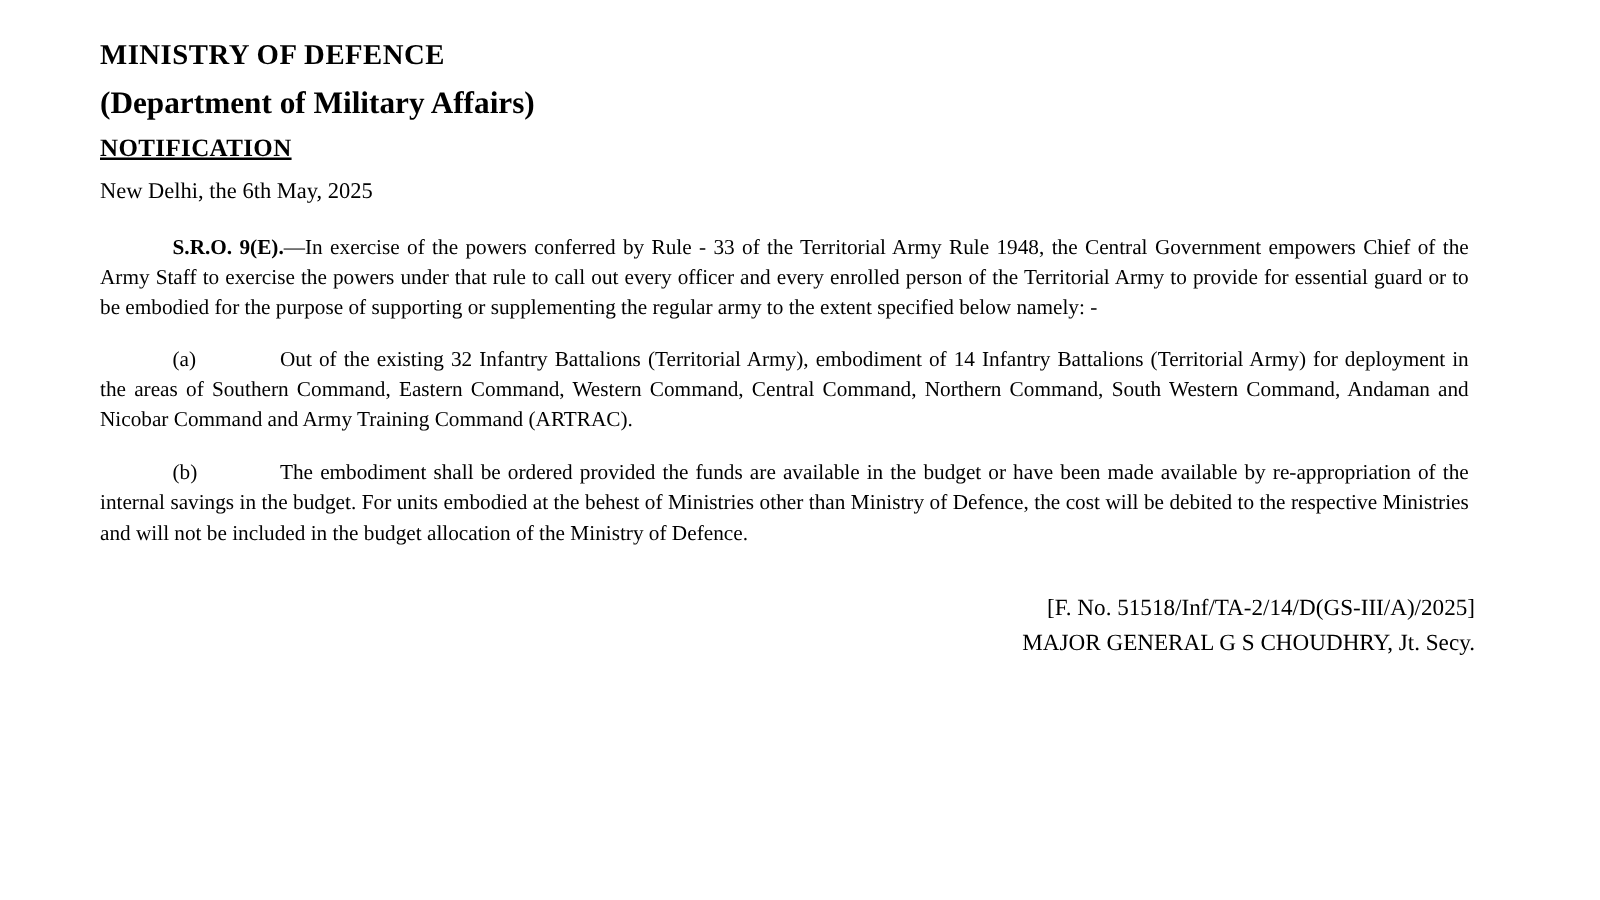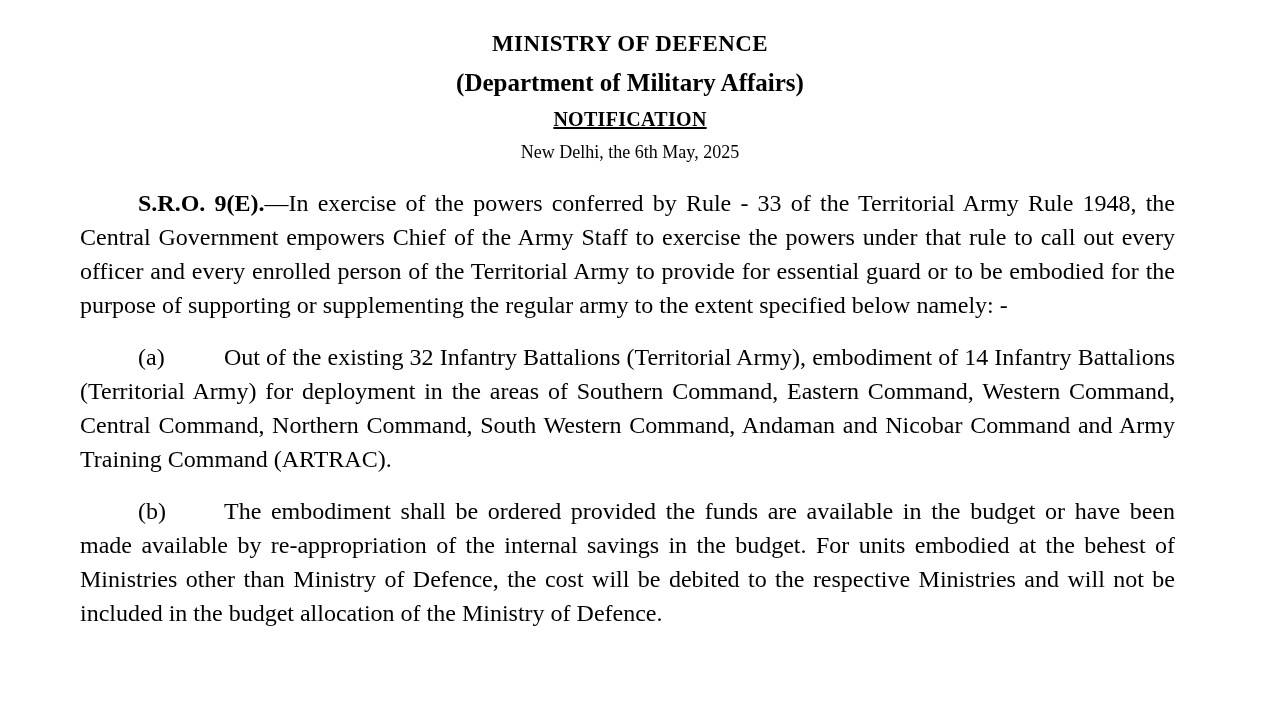--- a/index.html
+++ b/index.html
@@ -15,21 +15,21 @@
     overflow: hidden;
   }
   .page {
     width: 1280px;
     height: 720px;
     box-sizing: border-box;
     padding: 24px 100px 0 80px;
     position: relative;
   }
   .heading-block {
-    text-align: center;
+    text-align: left;
   }
   .ministry-title {
     font-size: 23px;
     font-weight: bold;
     letter-spacing: 0.4px;
     margin: 6px 0 0 0;
     line-height: 1.25;
   }
   .department-title {
     font-size: 25px;
@@ -44,21 +44,21 @@
     letter-spacing: 0.3px;
     line-height: 1.25;
     text-decoration: underline;
   }
   .place-date {
     font-size: 18px;
     margin: 9px 0 0 0;
     line-height: 1.25;
   }
   .body-text {
-    font-size: 24px;
+    font-size: 17px;
     text-align: justify;
     text-justify: inter-word;
     line-height: 1.42;
     margin: 18px 5px 0 0;
     hyphens: none;
   }
   .body-text.first {
     margin-top: 22px;
   }
   .indent {
@@ -95,14 +95,18 @@
     <div class="place-date">New Delhi, the 6th May, 2025</div>
   </div>
 
   <p class="body-text first"><span class="indent"></span><span class="sro">S.R.O.  9(E).</span><span>—In exercise of the powers conferred by Rule - 33 of the Territorial Army Rule 1948, the Central Government empowers Chief of the Army Staff to exercise the powers under that rule to call out every officer and every enrolled person of the Territorial Army to provide for essential guard or to be embodied for the purpose of supporting or supplementing the regular army to the extent specified below namely: -</span></p>
 
   <p class="body-text"><span class="indent"></span><span class="clause-label">(a)</span><span>Out of the existing 32 Infantry Battalions (Territorial Army), embodiment of 14 Infantry Battalions (Territorial Army) for deployment in the areas of Southern Command, Eastern Command, Western Command, Central Command, Northern Command, South Western Command, Andaman and Nicobar Command and Army Training Command (ARTRAC).</span></p>
 
   <p class="body-text"><span class="indent"></span><span class="clause-label">(b)</span><span>The embodiment shall be ordered provided the funds are available in the budget or have been made available by re-appropriation of the internal savings in the budget. For units embodied at the behest of Ministries other than Ministry of Defence, the cost will be debited to the respective Ministries and will not be included in the budget allocation of the Ministry of Defence.</span></p>
 
 
+  <div class="footer">
+    <span class="footer-line">[F. No. 51518/Inf/TA-2/14/D(GS-III/A)/2025]</span>
+    <span class="footer-line">MAJOR GENERAL G S CHOUDHRY, Jt. Secy.</span>
+  </div>
 
 </div>
 
 </body></html>

